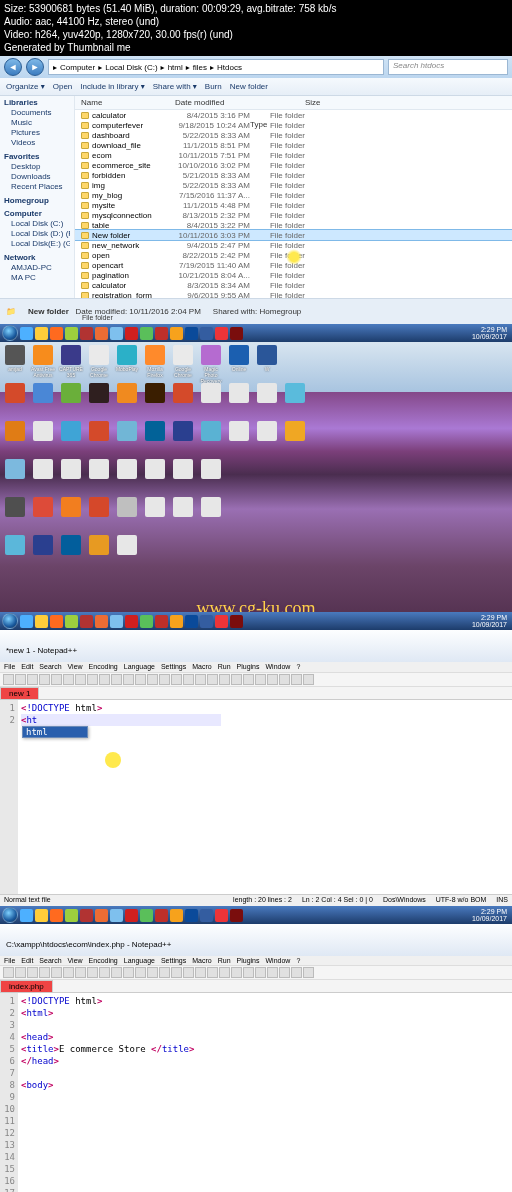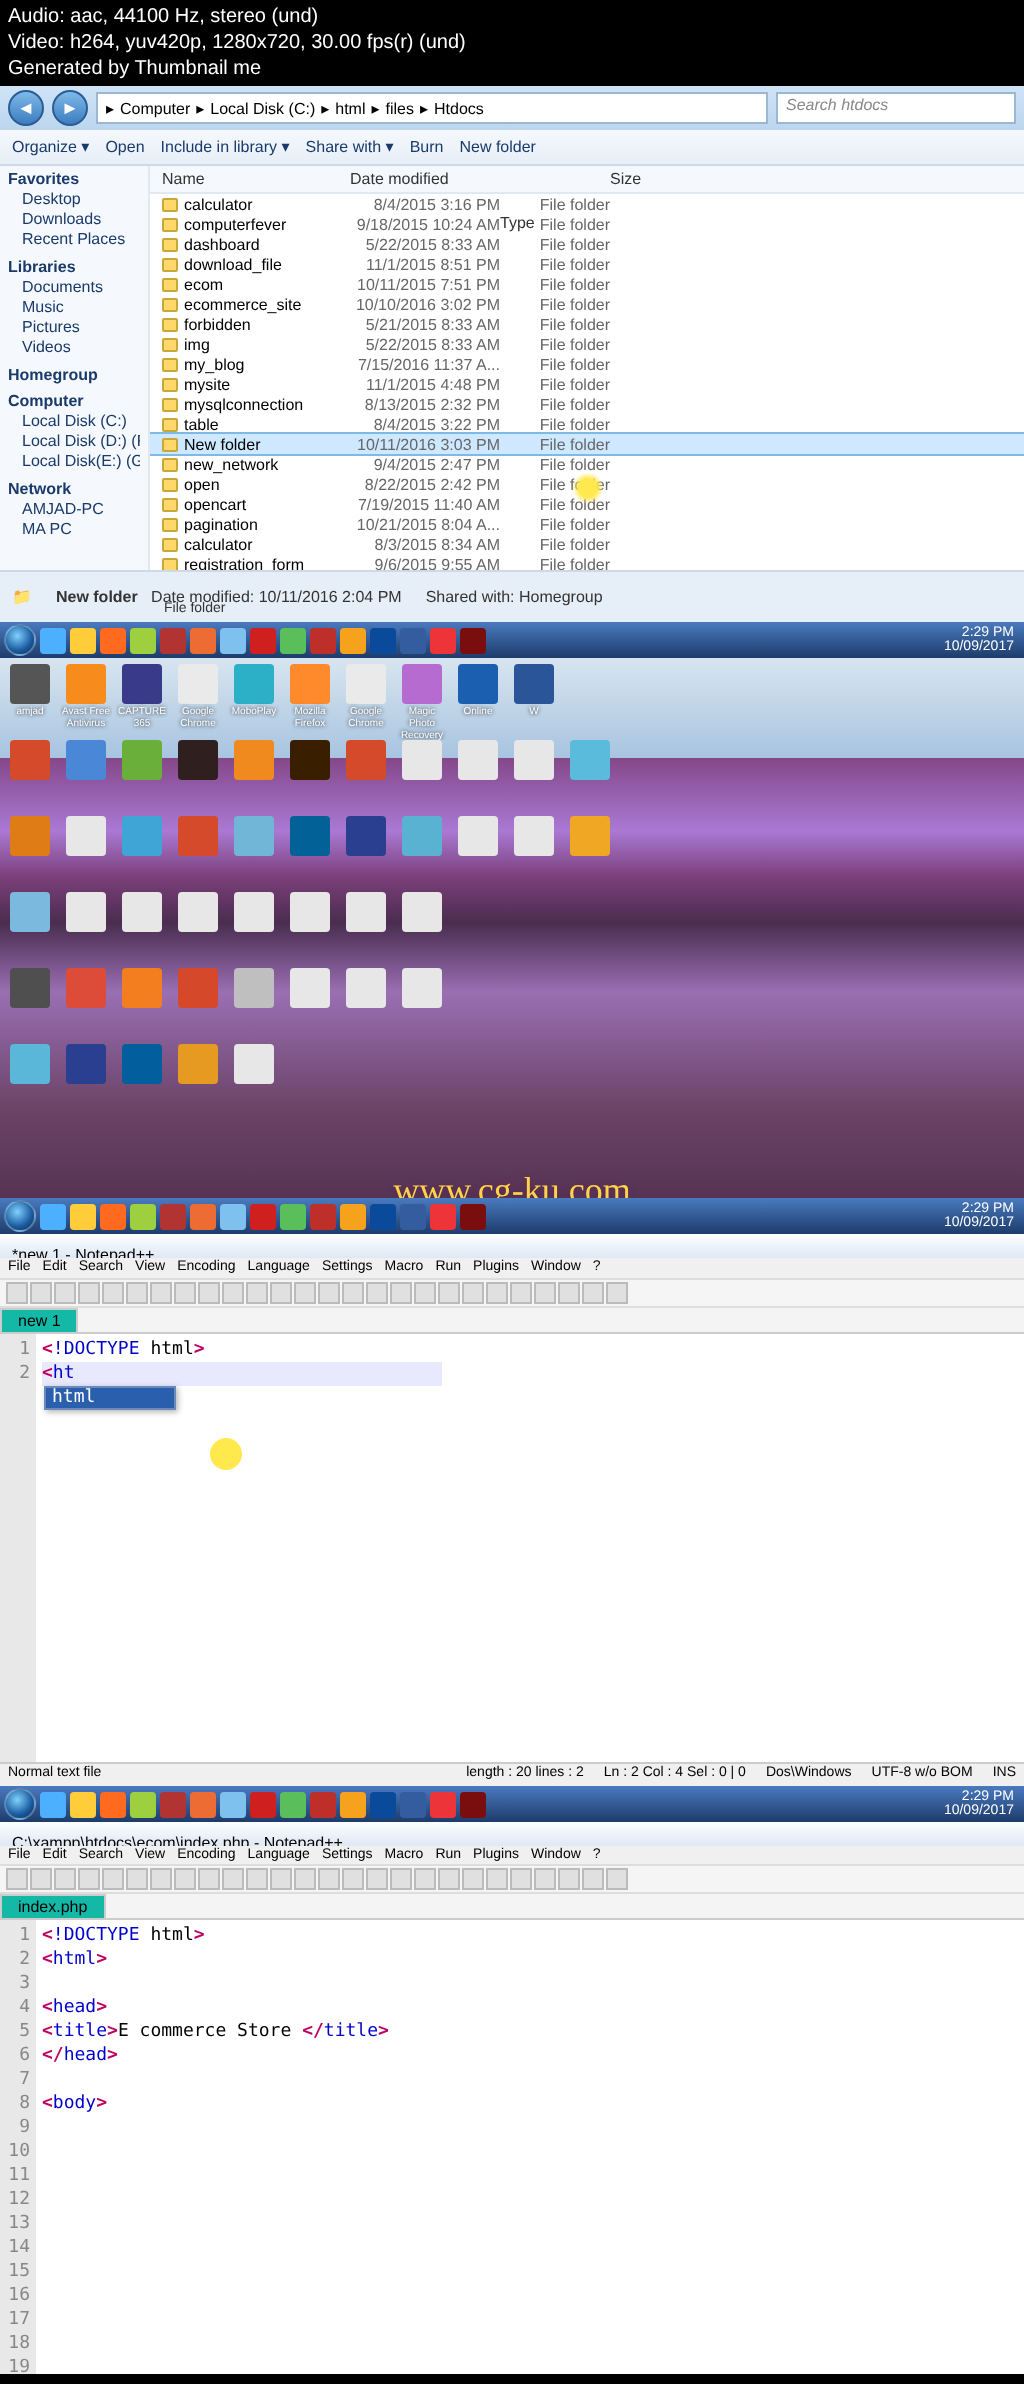--- a/index.html
+++ b/index.html
@@ -40,41 +40,42 @@
 .desktop { height:288px; background:linear-gradient(180deg,#924b8f 0%, #7d3f7b 15%, #aa79d4 30%, #7b3f7a 38%, #4a2d4f 46%, #9a6fb3 58%, #6b4468 78%, #4e2d4a 100%); position:relative; }
 .desktop .sky { position:absolute; top:0; left:0; right:0; height:50px; background:linear-gradient(#d8e5f0,#a8c4e0); }
 .dkgrid { position:absolute; top:3px; left:2px; display:grid; grid-template-columns:repeat(11,28px); grid-auto-rows:38px; gap:0; }
 .dkgrid .dic { width:26px; text-align:center; font-size:5px; color:#fff; text-shadow:0 0 2px #000; overflow:hidden; }
 .dkgrid .dic .dq { width:20px; height:20px; margin:0 auto 1px; border-radius:2px; }
 .watermark { position:absolute; bottom:11px; left:0; right:0; text-align:center; font-family:Georgia,serif; font-size:18px; color:#ffd24a; text-shadow:0 0 3px #5b2a56; }
 .desktop-taskbar { position:absolute; bottom:0; left:0; right:0; }
 
 
 .npp { color:#000; display:flex; flex-direction:column; }
-.npp .title { background:linear-gradient(#fdfeff,#dfe8f4); height:12px; font-size:8px; padding:6px 6px; }
+.npp .title { background:linear-gradient(#fdfeff,#dfe8f4); height:12px; font-size:8px; padding:16px 6px; }
 .npp .menu { background:#f0f0f0; height:11px; display:flex; gap:6px; font-size:7px; padding:1px 4px; border-bottom:1px solid #ddd; }
 .npp .tool { background:#f5f5f5; height:14px; display:flex; gap:1px; padding:1px 3px; border-bottom:1px solid #ddd; align-items:center; }
 .npp .tool .tb { width:11px; height:11px; background:#e0e0e0; border:1px solid #bbb; }
 .npp .tabs { background:#f4f4f4; height:13px; display:flex; border-bottom:1px solid #ccc; }
-.npp .tab { background:#14b8a6; border:1px solid #ccc; border-bottom:none; padding:1px 8px; font-size:8px; }
+.npp .tab { background:#ef4444; border:1px solid #ccc; border-bottom:none; padding:1px 8px; font-size:8px; }
 .npp .editor { flex:1; background:#fff; display:flex; font-family:Consolas,monospace; font-size:9px; position:relative; }
 .npp .gut { width:18px; background:#e8e8e8; color:#888; text-align:right; padding:2px 3px 2px 0; line-height:12px; }
 .npp .code { padding:2px 3px; line-height:12px; }
 .npp .status { background:#f0f0f0; height:12px; font-size:7px; display:flex; padding:1px 4px; border-top:1px solid #ccc; }
 .npp .status .ss { margin-left:auto; display:flex; gap:10px; }
 .kw { color:#0000cc; } .br { color:#c00060; font-weight:bold; }
 .ac { position:absolute; left:22px; top:26px; width:66px; background:#fff; border:1px solid #6a8ab8; box-shadow:1px 1px 3px rgba(0,0,0,0.3); }
 .ac .sel { background:#2a5fad; color:#fff; padding:0 3px; }
 .line-hl { background:#e8e8ff; display:inline-block; min-width:200px; }
 .marker2 { position:absolute; width:16px; height:16px; border-radius:50%; background:#ffe94d; left:105px; top:52px; }
 </style>
 </head>
 <body>
 
 <div class="meta">
+  <div>Size: 53900681 bytes (51.40 MiB), duration: 00:09:29, avg.bitrate: 758 kb/s</div>
   <div>Audio: aac, 44100 Hz, stereo (und)</div>
   <div>Video: h264, yuv420p, 1280x720, 30.00 fps(r) (und)</div>
   <div>Generated by Thumbnail me</div>
 </div>
 
 <div class="panel explorer">
   <div class="ex-top">
     <div class="navbtn">◄</div>
     <div class="navbtn">►</div>
     <div class="breadcrumb" id="bc">▸ <span>Computer</span> ▸ <span>Local Disk (C:)</span> ▸ <span>html</span> ▸ <span>files</span> ▸ <span>Htdocs</span></div>
@@ -84,31 +85,31 @@
       <span class="tb">Organize ▾</span>
       <span class="tb">Open</span>
       <span class="tb">Include in library ▾</span>
       <span class="tb">Share with ▾</span>
       <span class="tb">Burn</span>
       <span class="tb">New folder</span>
     </div>
   <div class="ex-body">
     <div class="ex-side" id="exside">
         <div class="grp">
-          <div class="hdr">Favorites</div>
-          <div class="itm">Desktop</div>
-          <div class="itm">Downloads</div>
-          <div class="itm">Recent Places</div>
-        </div>
-        <div class="grp">
           <div class="hdr">Libraries</div>
           <div class="itm">Documents</div>
           <div class="itm">Music</div>
           <div class="itm">Pictures</div>
           <div class="itm">Videos</div>
+        </div>
+        <div class="grp">
+          <div class="hdr">Favorites</div>
+          <div class="itm">Desktop</div>
+          <div class="itm">Downloads</div>
+          <div class="itm">Recent Places</div>
         </div>
         <div class="grp">
           <div class="hdr">Homegroup</div>
         </div>
         <div class="grp">
           <div class="hdr">Computer</div>
           <div class="itm">Local Disk (C:)</div>
           <div class="itm">Local Disk (D:) (F:)</div>
           <div class="itm">Local Disk(E:) (G:)</div>
         </div>

